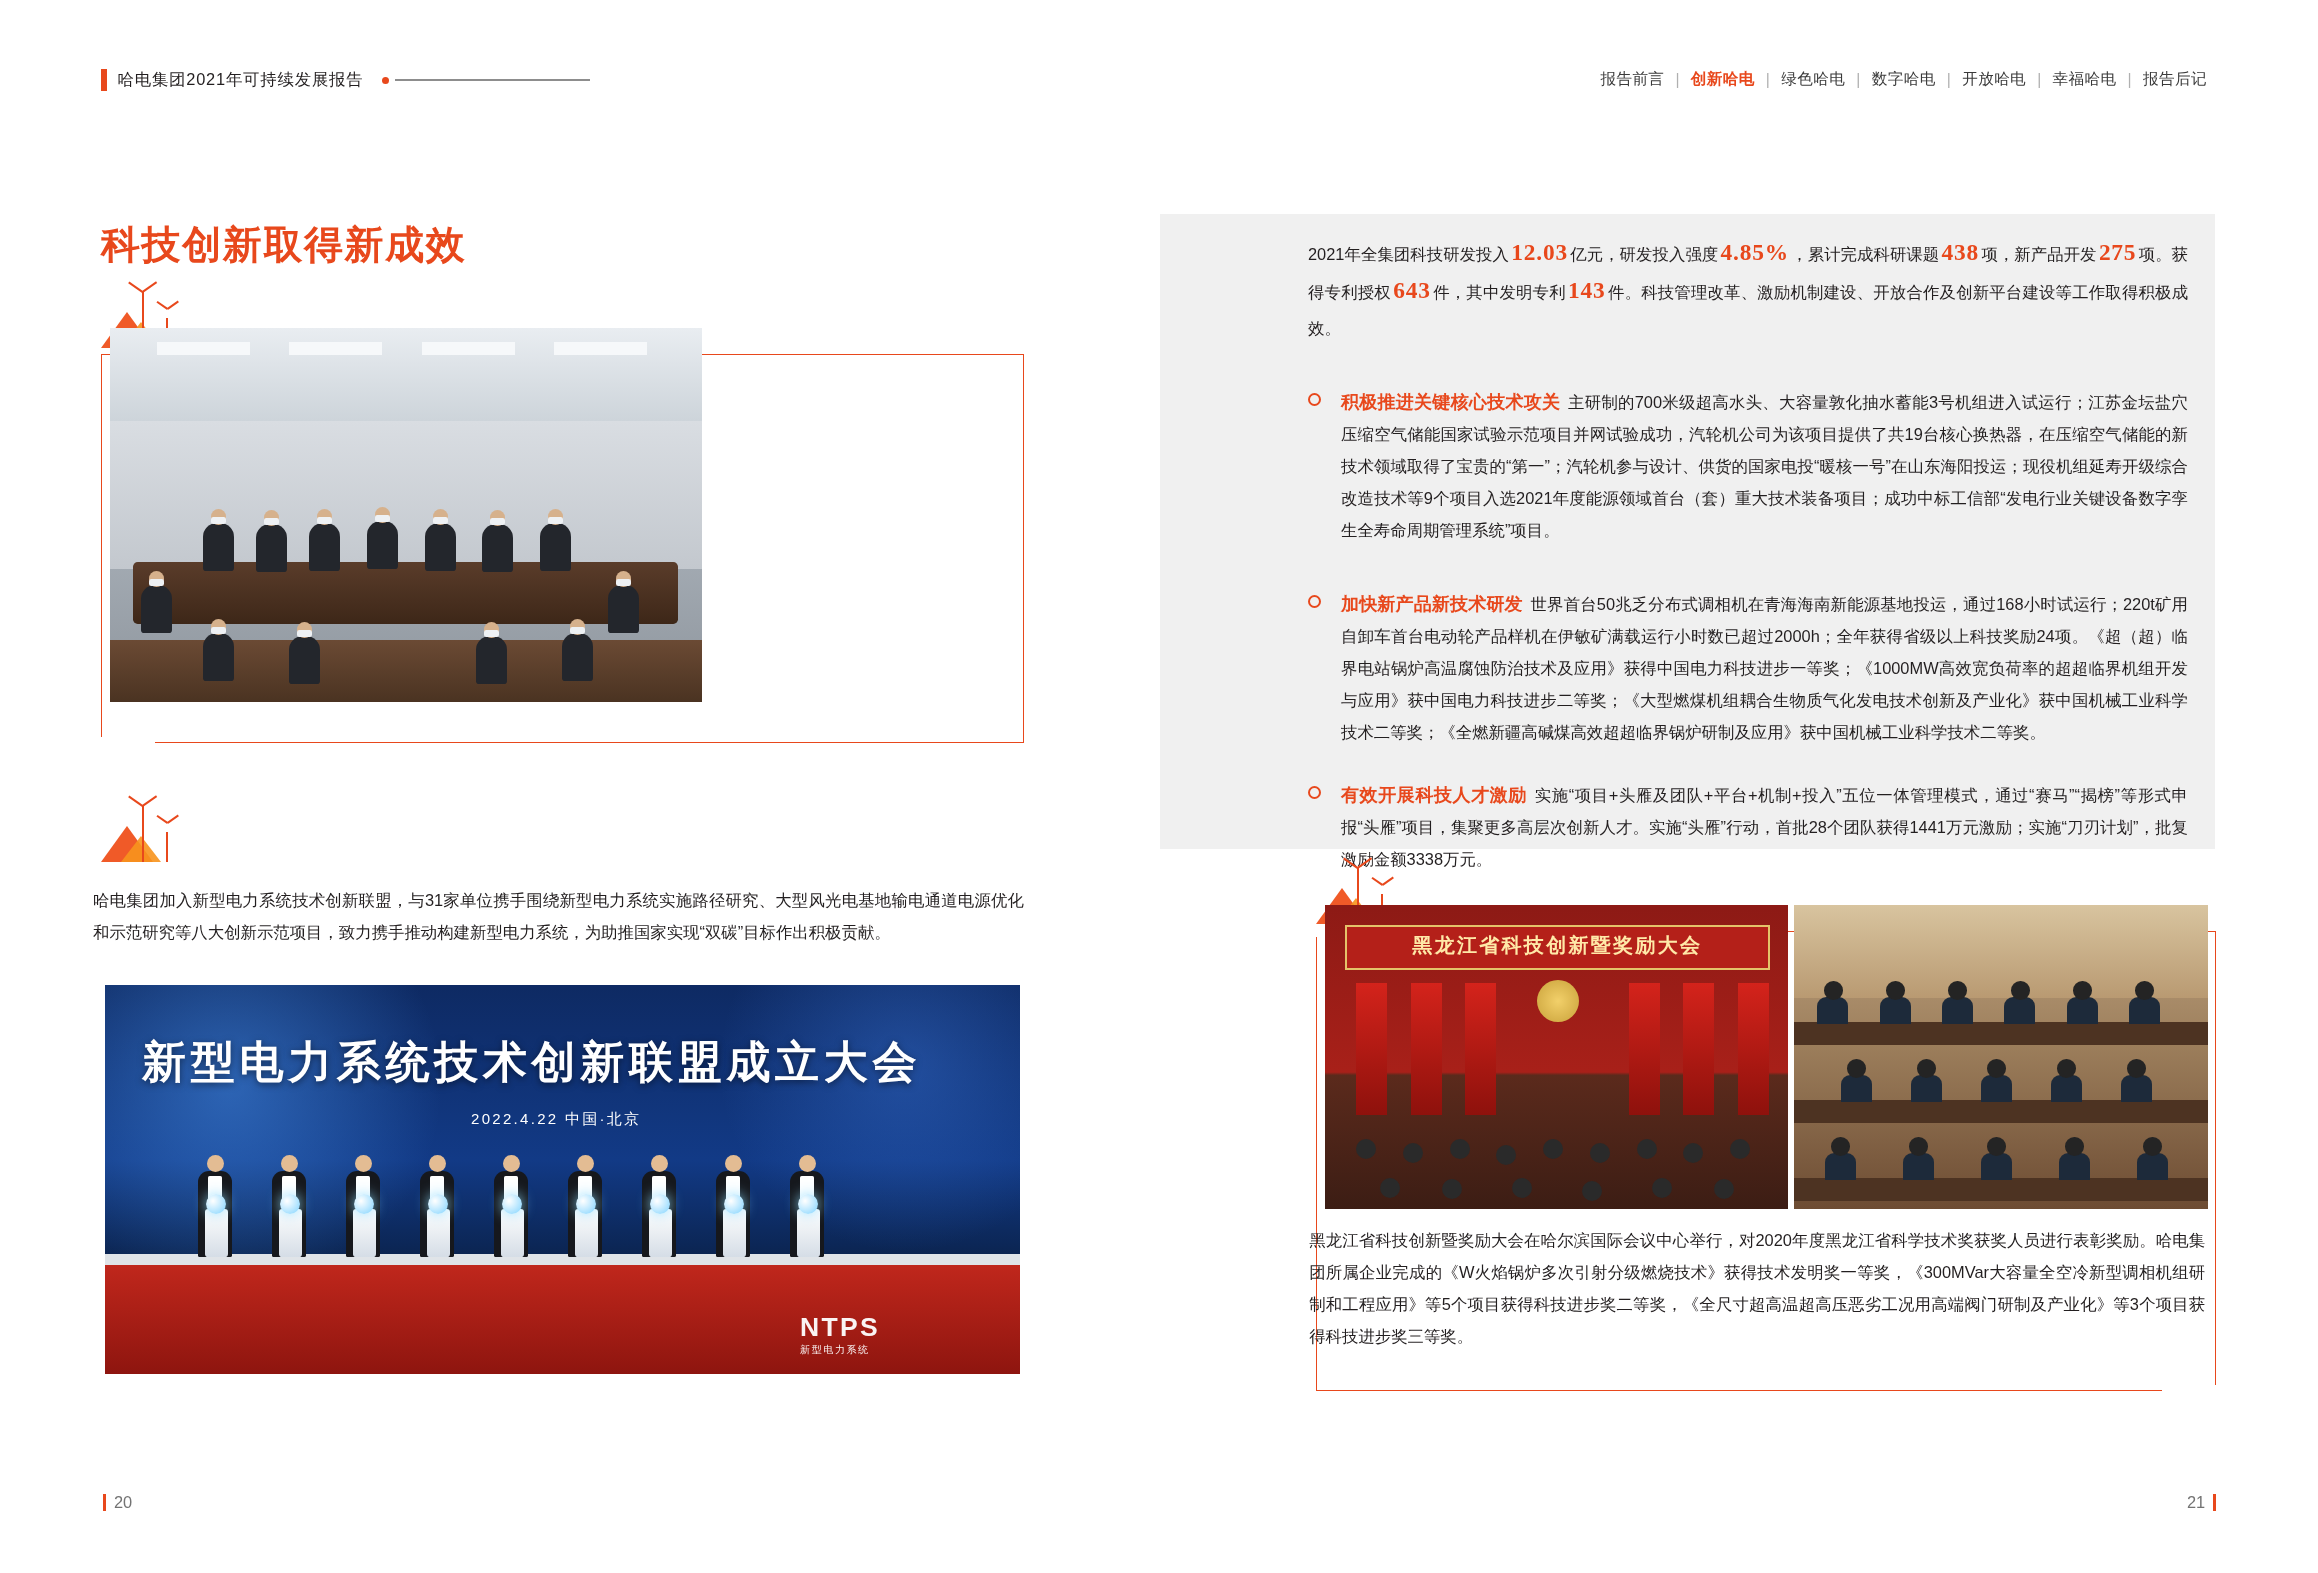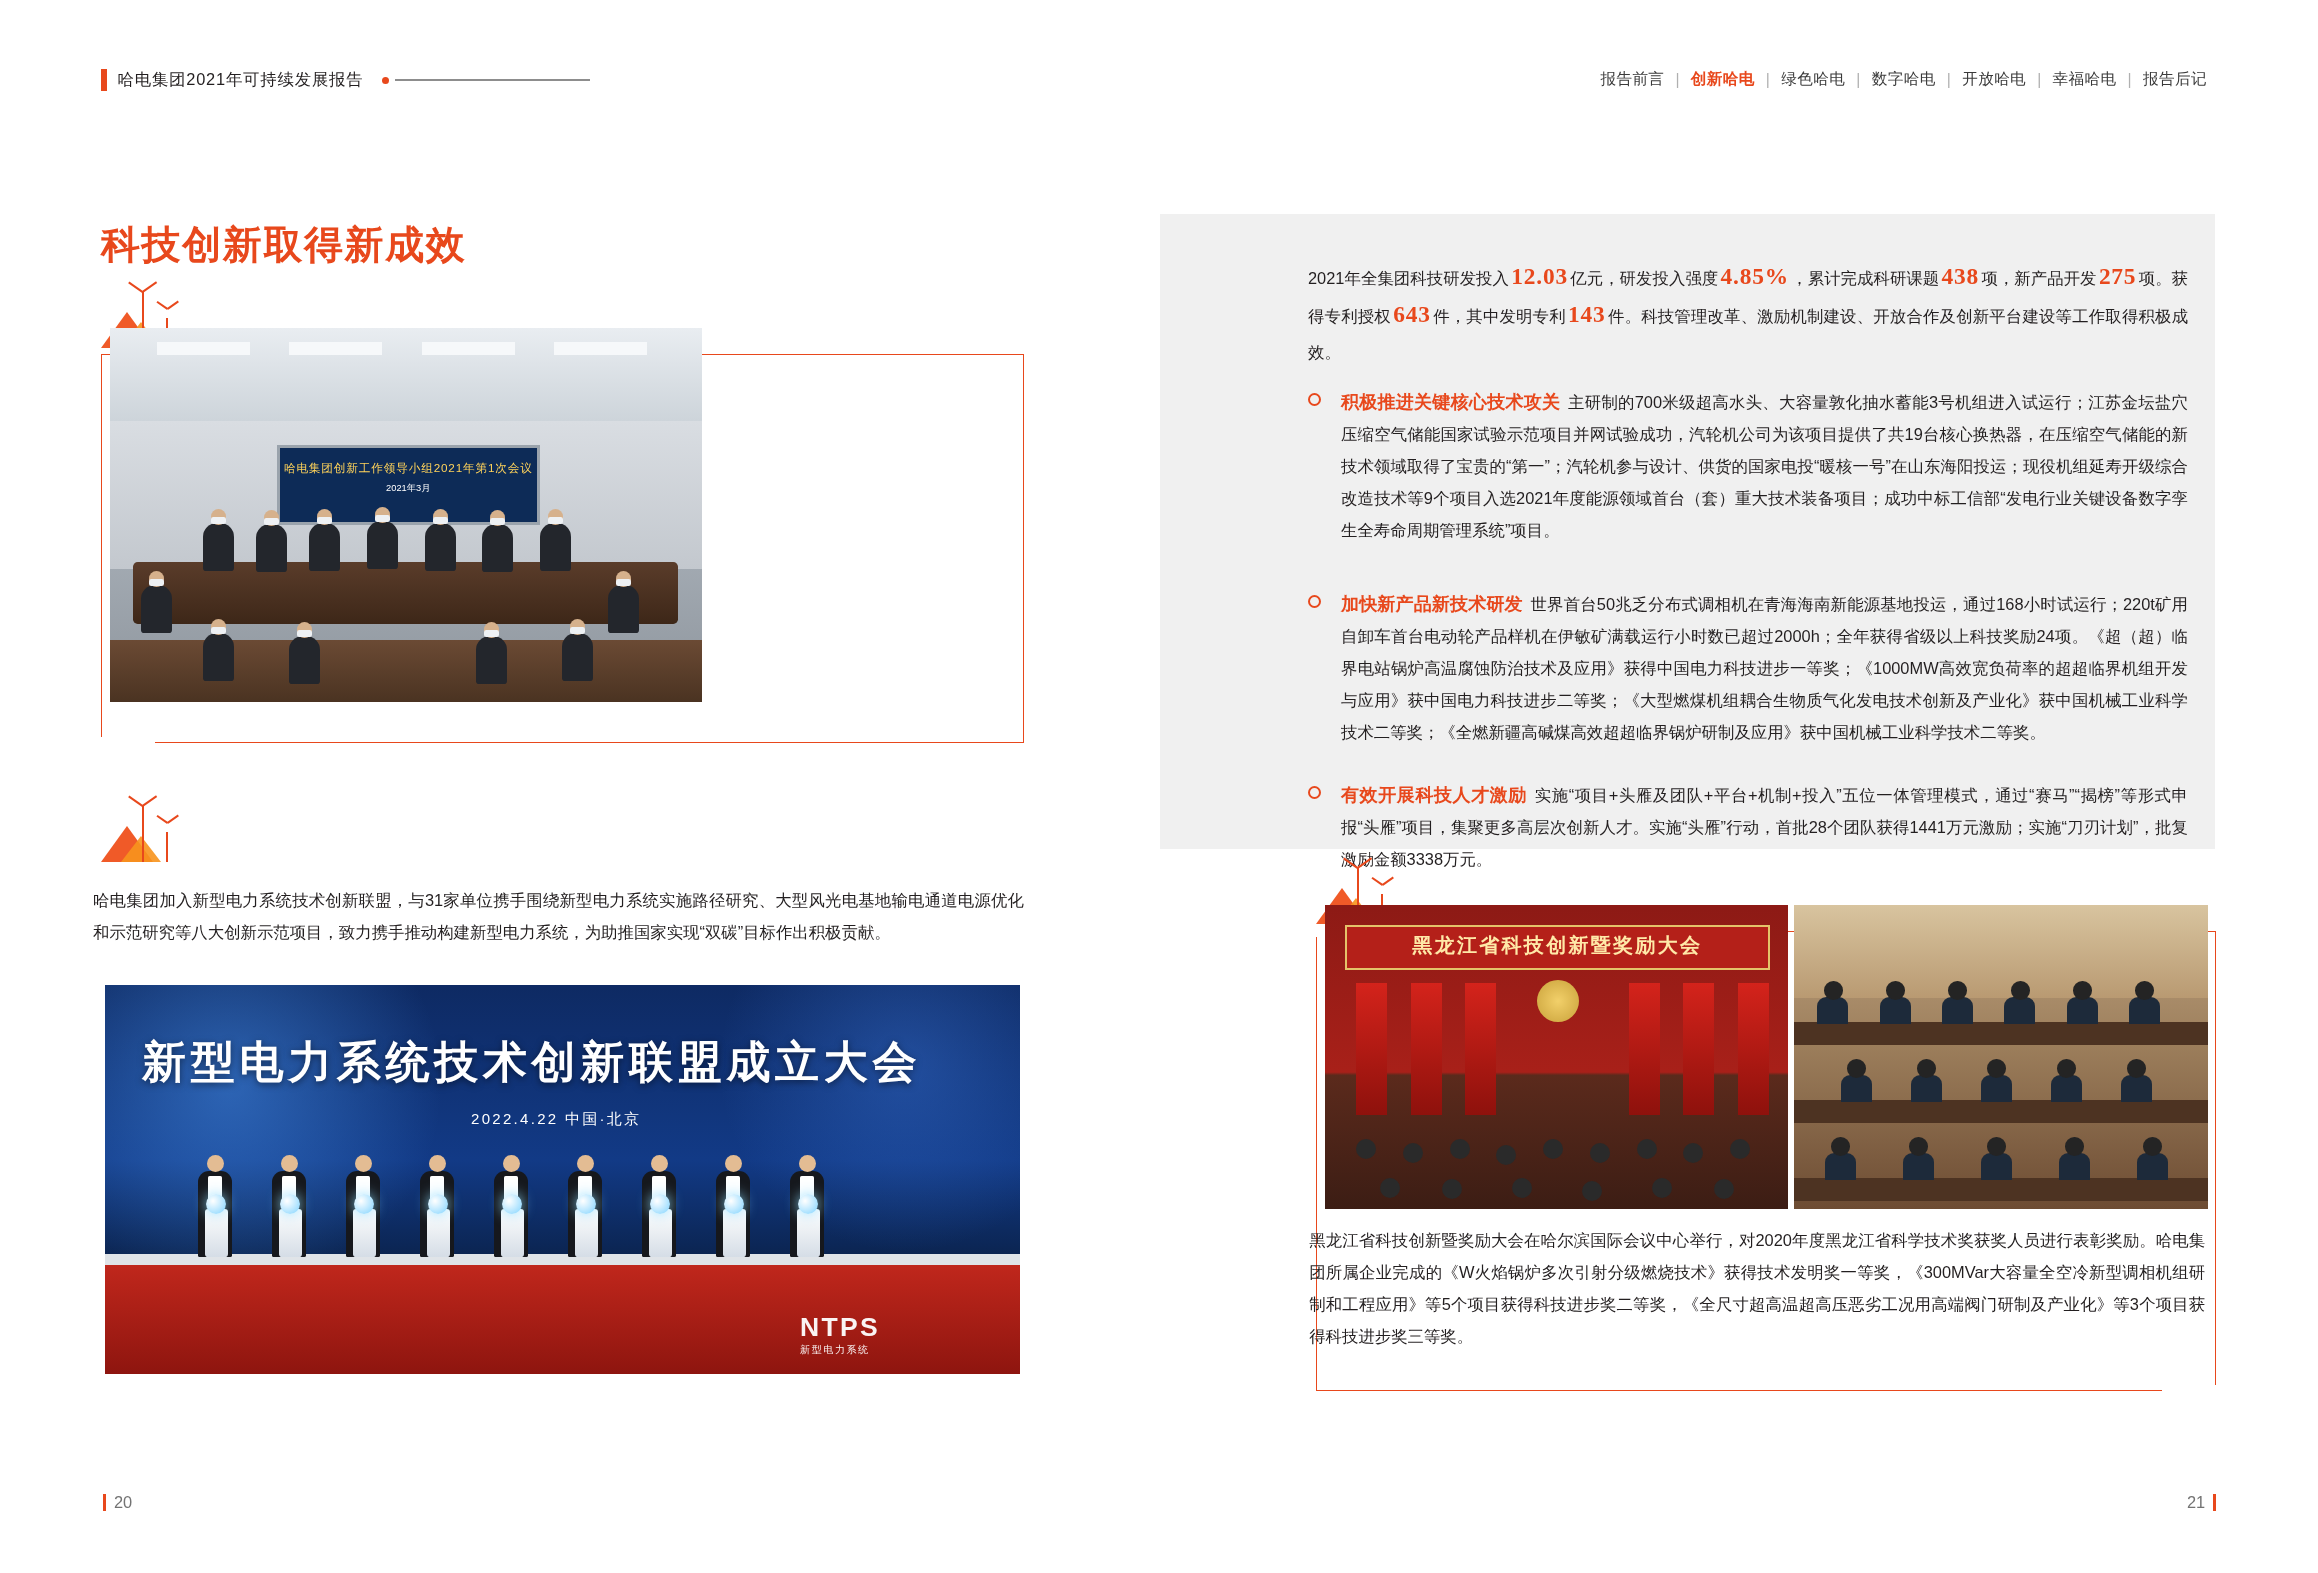--- a/index.html
+++ b/index.html
@@ -199,21 +199,21 @@
     position: absolute;
     left: 1160px;
     top: 214px;
     width: 1055px;
     height: 635px;
     background: #f0f0f0;
   }
   .stats {
     position: absolute;
     left: 1308px;
-    top: 258px;
+    top: 234px;
     width: 880px;
     font-size: 16.4px;
     line-height: 36px;
     text-align: justify;
     color: #231f20;
   }
   .num {
     color: #e8481c;
     font-size: 23.4px;
     font-weight: bold;
@@ -406,24 +406,20 @@
 
     <div class="card1-photo">
       <div class="mr">
         <div class="mr-ceiling">
           <div class="mr-panel" style="left:47px"></div>
           <div class="mr-panel" style="left:179px"></div>
           <div class="mr-panel" style="left:312px"></div>
           <div class="mr-panel" style="left:444px"></div>
         </div>
         <div class="mr-wall"></div>
-        <div class="mr-screen">
-          <div class="t">哈电集团创新工作领导小组2021年第1次会议</div>
-          <div class="t2">2021年3月</div>
-        </div>
         <div class="mr-table"></div>
         <div class="mr-table2"></div>
         <div class="mr-person" style="left:93px; top:195px"></div>
         <div class="mr-person" style="left:146px; top:196px"></div>
         <div class="mr-person" style="left:199px; top:195px"></div>
         <div class="mr-person" style="left:257px; top:193px"></div>
         <div class="mr-person" style="left:315px; top:195px"></div>
         <div class="mr-person" style="left:372px; top:196px"></div>
         <div class="mr-person" style="left:430px; top:195px"></div>
         <div class="mr-person" style="left:31px;  top:257px"></div>

